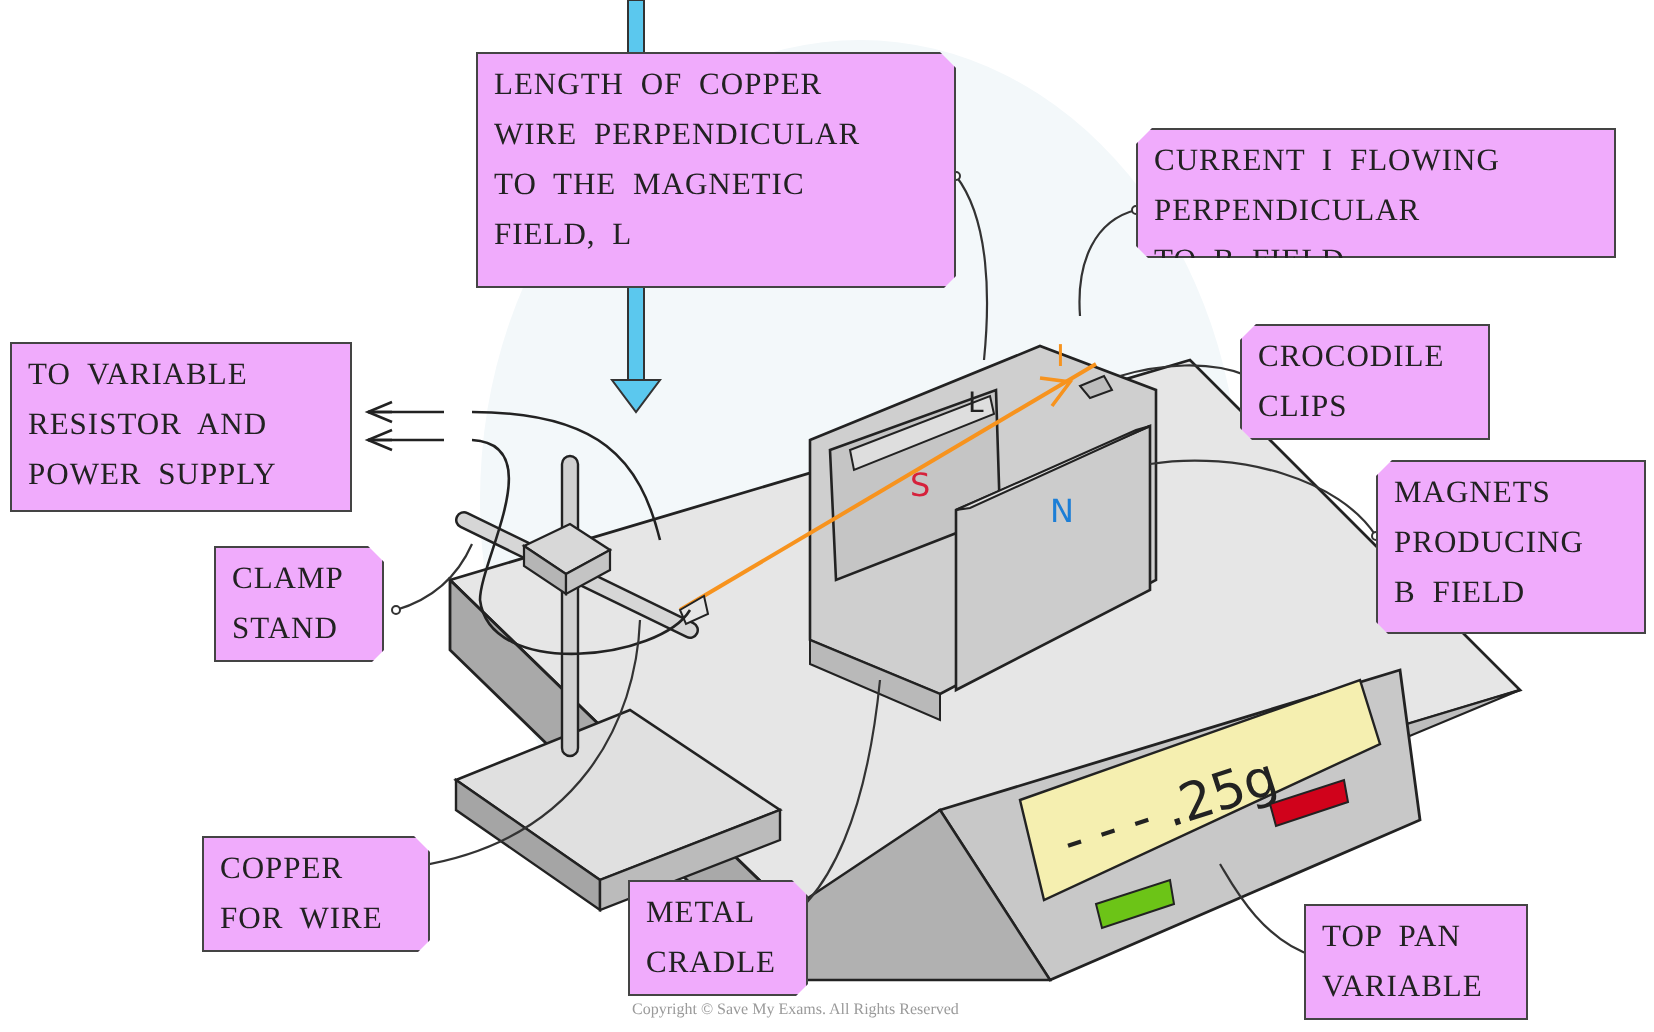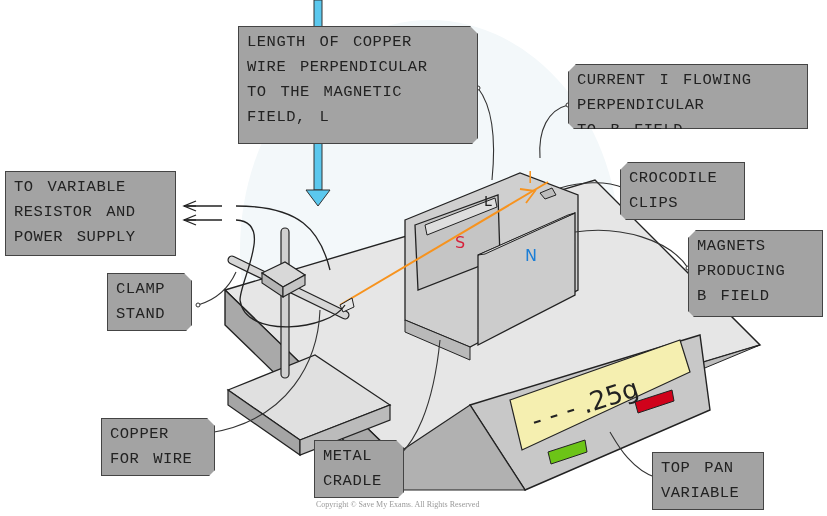--- a/index.html
+++ b/index.html
@@ -1,20 +1,20 @@
 <!DOCTYPE html>
 <html><head>
 <meta charset="utf-8">
 <style>
   html, body { margin:0; padding:0; background:#ffffff; }
   body { width:827px; height:516px; position:relative; overflow:hidden; font-family:"DejaVu Sans", sans-serif; }
   svg#art { position:absolute; left:0; top:0; }
   .label {
-    position:absolute; background:#a3a3a3; border:1.5px solid #444; color:#222;
-    font-family:Liberation Mono, monospace; font-size:15.5px; line-height:25px;
+    position:absolute; background:#f0abfc; border:1.5px solid #444; color:#222;
+    font-family:Liberation Serif, serif; font-size:15.5px; line-height:25px;
     padding:3px 8px; box-sizing:border-box; letter-spacing:0.5px; word-spacing:4px;
     white-space:pre;
   }
   .cut-tr { clip-path:polygon(0 0, calc(100% - 8px) 0, 100% 8px, 100% calc(100% - 6px), calc(100% - 6px) 100%, 0 100%); }
   .cut-tl { clip-path:polygon(8px 0, 100% 0, 100% 100%, 6px 100%, 0 calc(100% - 6px), 0 8px); }
   .copyright { position:absolute; left:316px; top:500px; font-size:8px; color:#9a9a9a; font-family:Liberation Serif, serif; }
   .display-text { font-family:"DejaVu Sans", sans-serif; font-size:26px; fill:#222; }
   .pole { font-family:"DejaVu Sans", sans-serif; font-size:16px; }
 </style>
 </head>

